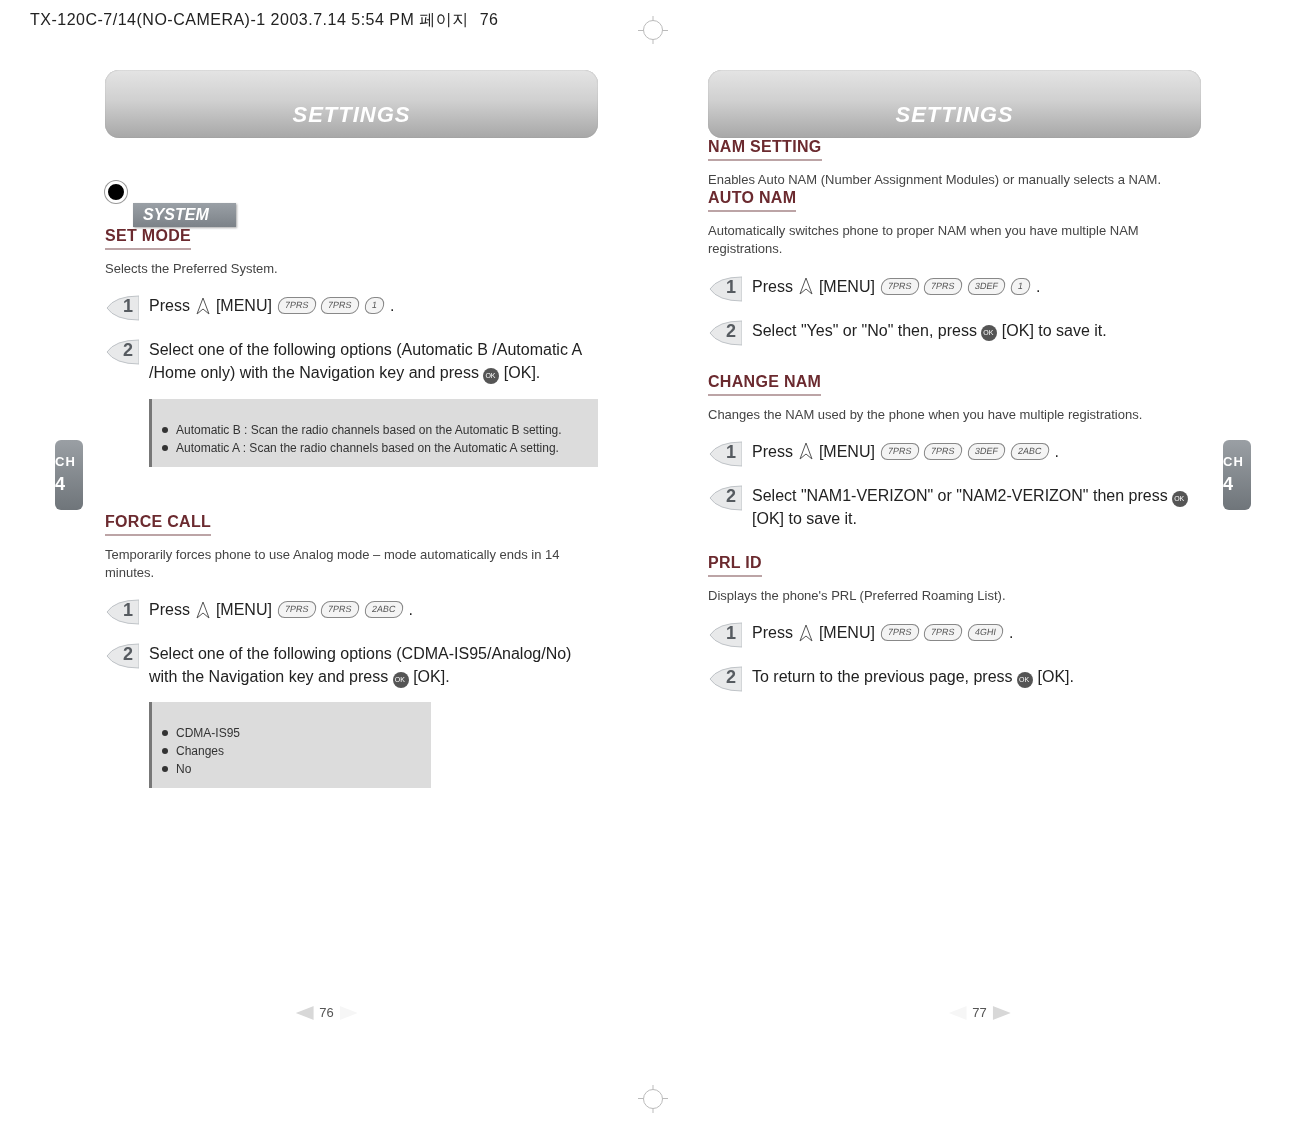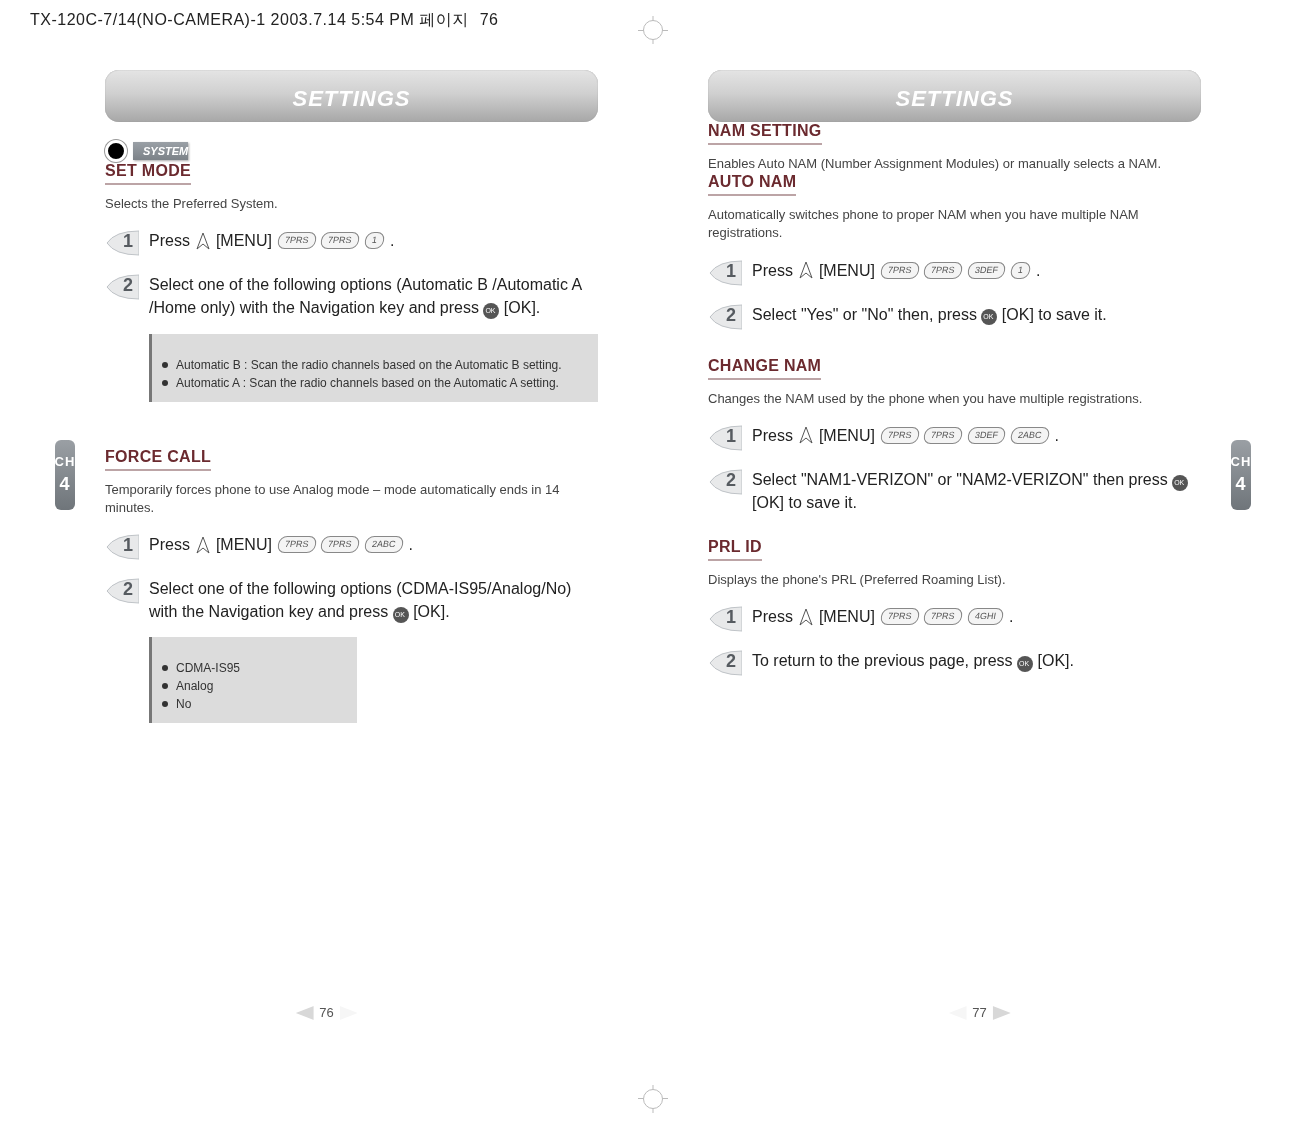--- a/index.html
+++ b/index.html
@@ -5,40 +5,41 @@
   * { box-sizing: border-box; margin: 0; padding: 0; }
   html, body { width: 1306px; height: 1129px; font-family: Arial, Helvetica, sans-serif; background: #fff; color: #333; }
   .meta-header { position: absolute; top: 10px; left: 30px; font-family: Liberation Sans, sans-serif; font-size: 16px; color: #222; letter-spacing: 0.5px; }
   .meta-header .pg { margin-left: 6px; }
   .spread { position: absolute; top: 40px; left: 0; width: 1306px; height: 1050px; display: flex; }
   .page { width: 50%; height: 100%; position: relative; padding: 0 55px; }
   .page.left { padding-left: 105px; }
   .page.right { padding-right: 105px; }
   .title-bar {
     margin-top: 30px;
-    height: 52px;
+    height: 68px;
     border-radius: 14px;
     background: linear-gradient(#e4e4e4, #d0d0d0 45%, #a7a7a7);
     display: flex; align-items: flex-end; justify-content: center;
     padding-bottom: 10px;
     box-shadow: inset 0 0 1px #888;
   }
   .title-bar span { color: #fff; font-weight: bold; font-style: italic; font-size: 22px; letter-spacing: 1px; }
   .section-row { display: flex; align-items: center; margin-top: 18px; }
   .bullet-big {
     width: 22px; height: 22px; border-radius: 50%; background: #000;
     border: 3px solid #fff; box-shadow: 0 0 0 1px #999;
     margin-right: 6px;
   }
   .system-badge {
     background: linear-gradient(#9aa0a6,#7c8288);
     color: #fff; font-weight: bold; font-style: italic;
-    padding: 3px 0 3px 10px; font-size: 11px;
+    padding: 3px 27px 3px 10px; font-size: 16px;
     position: relative;
     box-shadow: 1px 1px 2px #aaa;
+    margin-top: 47px;
   }
   .system-badge::after {
     content: ""; position: absolute; right: -9px; top: 0; bottom: 0;
     border-left: 9px solid #7c8288; border-top: 12px solid transparent; border-bottom: 12px solid transparent;
     display: none;
   }
   h3.sub {
     color: #6b2a2f; font-weight: bold; font-size: 16px;
     border-bottom: 2px solid #bca4a6; padding-bottom: 3px; 
     display: inline-block; letter-spacing: 0.3px;
@@ -65,24 +66,24 @@
     font-size:9px; color:#555; transform: skewX(-10deg); background:#f4f4f4;
   }
   .note-box {
     margin-left: 44px; margin-top: 14px;
     background: #dcdcdc; padding: 22px 14px 10px 10px; font-size: 12px; color: #333;
     border-left: 3px solid #777;
   }
   .note-box .nb-row { display:flex; gap:8px; line-height:1.5;}
   .note-box .dot { width:6px;height:6px;border-radius:50%;background:#333; margin-top:6px; flex:none;}
   .side-tab {
-    position: absolute; top: 400px; width: 20px; height: 70px;
+    position: absolute; top: 400px; width: 28px; height: 70px;
     background: linear-gradient(#9a9fa4,#6f757a);
     border-radius: 6px; color:#fff; font-size:13px; font-weight:bold;
-    display:flex; flex-direction:column; align-items:center; justify-content:center;
+    display:flex; flex-direction:column; align-items:flex-start; justify-content:center;
     letter-spacing:1px;
   }
   .page.left .side-tab { left: 55px; }
   .page.right .side-tab { right: 55px; }
   .side-tab .ch { line-height:1;}
   .side-tab .num { margin-top:6px; font-size:18px;}
   .page-number {
     position:absolute; bottom:70px; left:50%; transform:translateX(-50%);
     font-size:13px; color:#555; display:flex; align-items:center; gap:6px;
   }
@@ -211,28 +212,28 @@
           </svg>
         <span>2</span>
       </div>
       <div class="step-body">
         <span>Select one of the following options (CDMA-IS95/Analog/No) with the Navigation key and press</span>
         <span class="ok-icon"></span>
         <span>[OK].</span>
       </div>
     </div>
 
-    <div class="note-box" style="width:208px">
+    <div class="note-box" style="width:282px">
       <div class="nb-row">
           <div class="dot"></div>
           <div>CDMA-IS95</div>
         </div>
       <div class="nb-row">
           <div class="dot"></div>
-          <div>Analog</div>
+          <div>Changes</div>
         </div>
       <div class="nb-row">
           <div class="dot"></div>
           <div>No</div>
         </div>
     </div>
 
     <div class="page-number">
       <svg class="wedge-l" viewBox="0 0 18 14">
           <path d="M0 7 L18 0 L18 14 Z" fill="#d8d8d8"></path>

